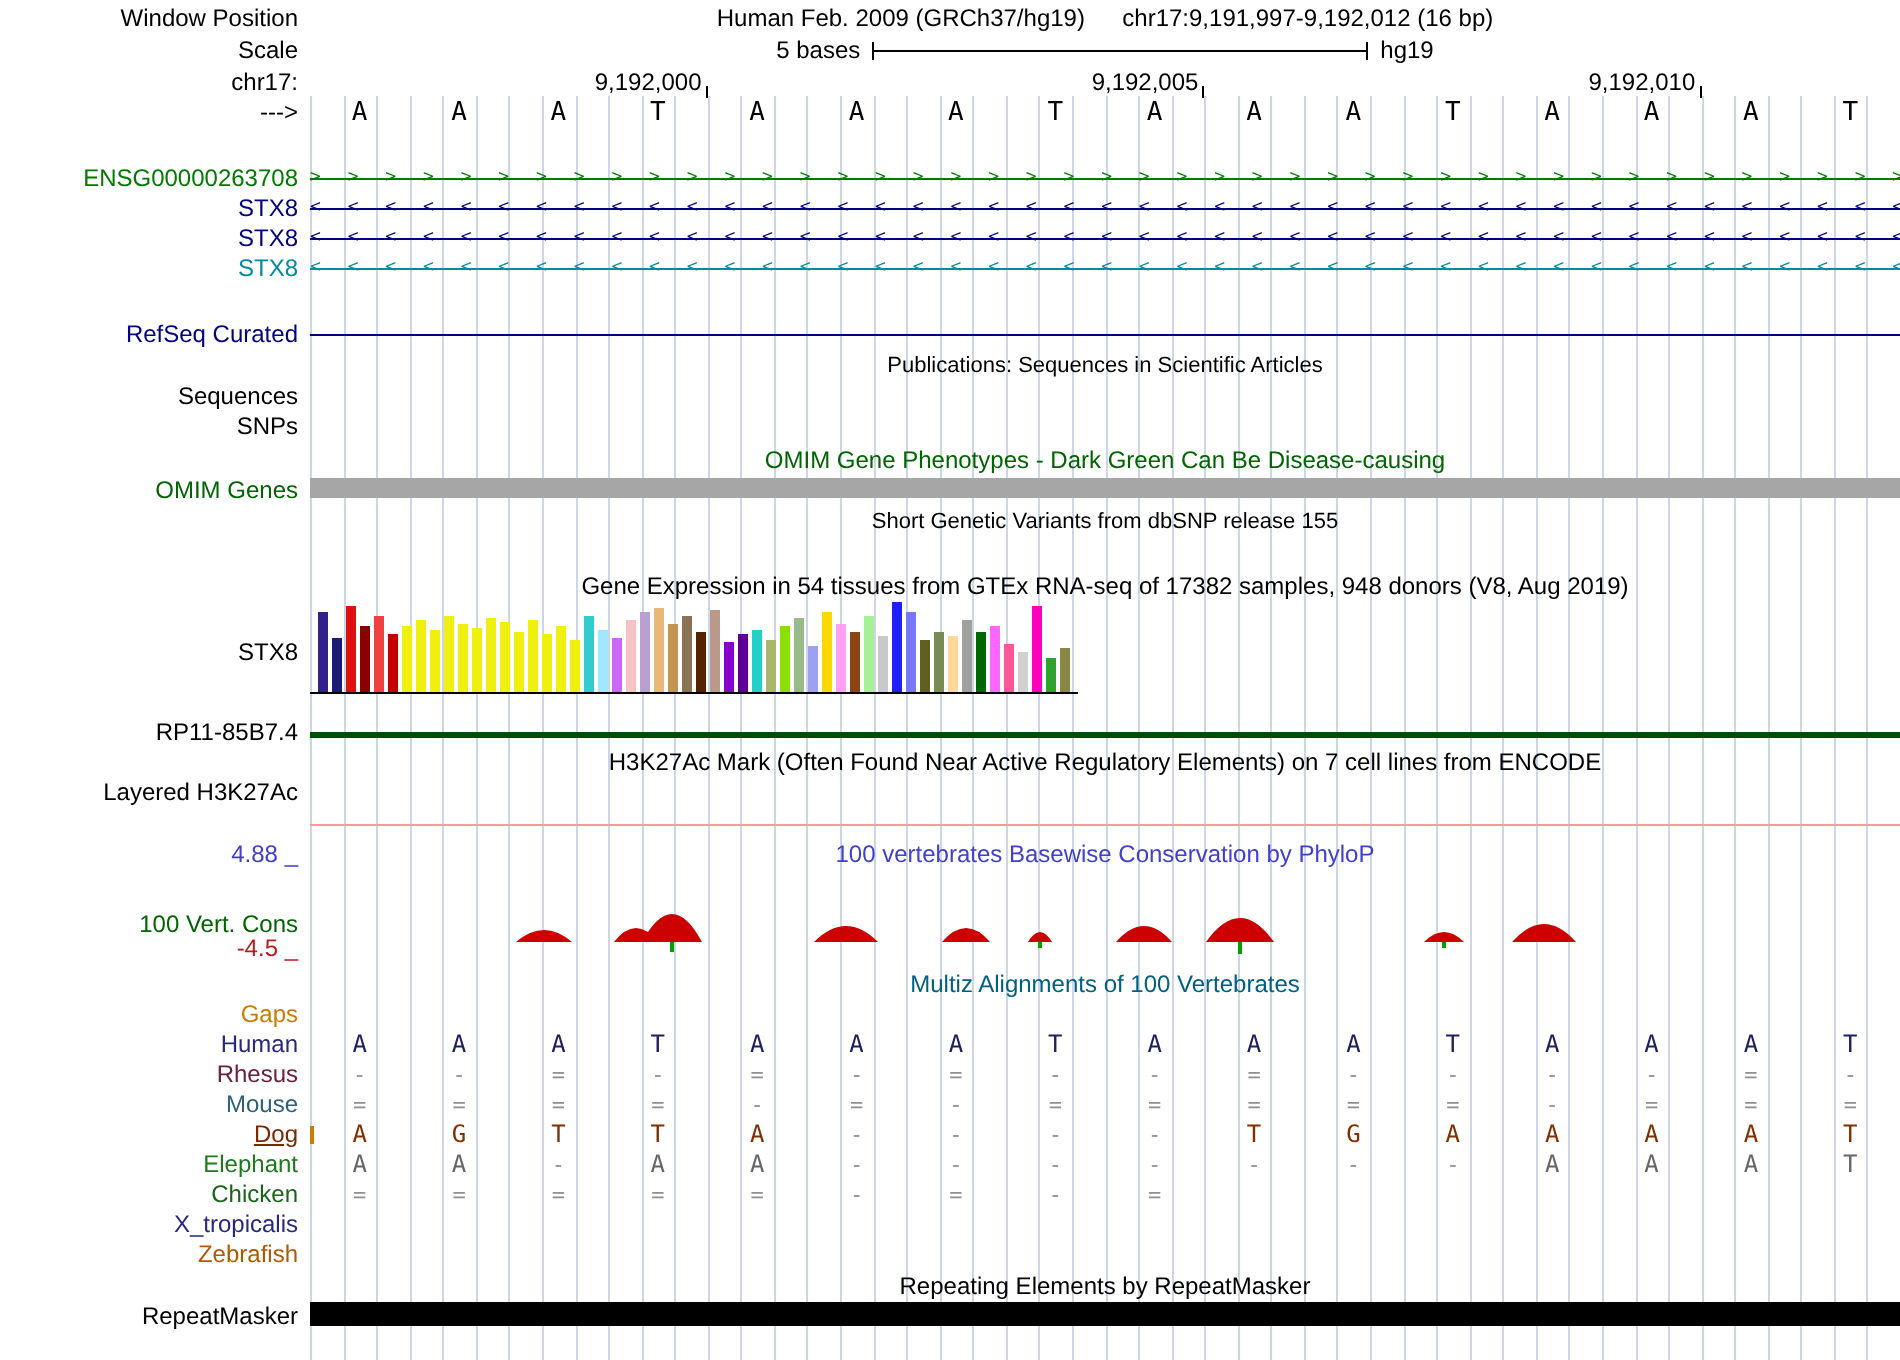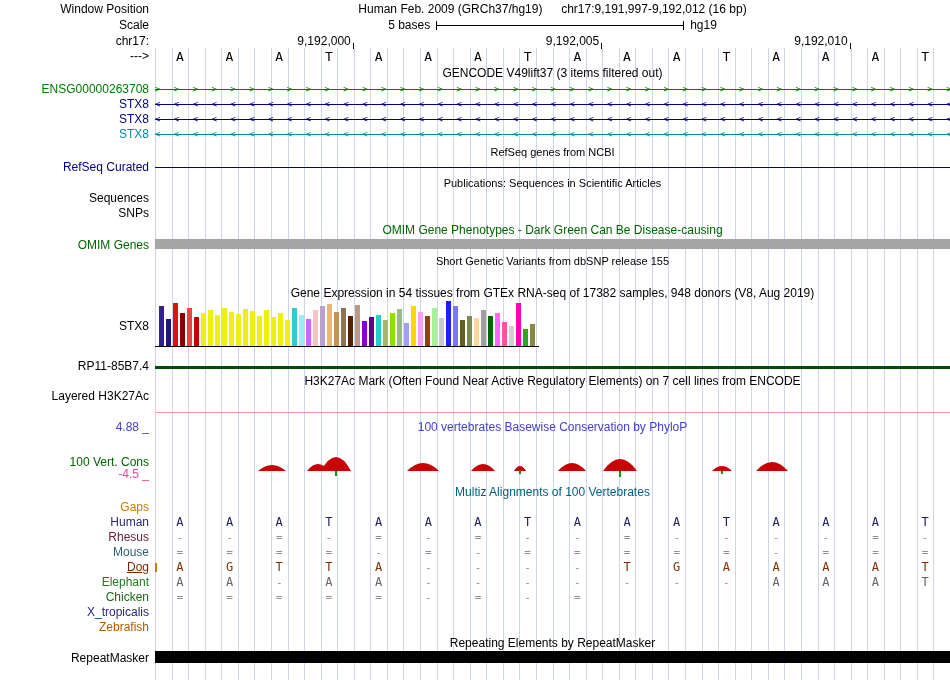--- a/index.html
+++ b/index.html
@@ -129,43 +129,38 @@
         <span class="cell" style="left: 546.562px; width: 49.6875px; color: rgb(0, 0, 0);">T</span>
         <span class="cell" style="left: 596.25px; width: 49.6875px; color: rgb(0, 0, 0);">A</span>
         <span class="cell" style="left: 645.938px; width: 49.6875px; color: rgb(0, 0, 0);">A</span>
         <span class="cell" style="left: 695.625px; width: 49.6875px; color: rgb(0, 0, 0);">A</span>
         <span class="cell" style="left: 745.312px; width: 49.6875px; color: rgb(0, 0, 0);">T</span>
       </div>
   </div>
 
   <div class="row" style="top:66px;height:14px">
     <div class="lbl"></div>
-    <div class="main tcenter">GENCODE V49lift37 (3 items filtered out)</div>
   </div>
   <div class="row" style="top:82px;height:14px">
     <div class="lbl" id="txLbl0" style="color: rgb(0, 122, 0);">ENSG00000263708</div>
     <div class="main chev" id="tx0" style="color: rgb(0, 122, 0); background-image: linear-gradient(rgb(0, 122, 0), rgb(0, 122, 0));">&gt; &gt; &gt; &gt; &gt; &gt; &gt; &gt; &gt; &gt; &gt; &gt; &gt; &gt; &gt; &gt; &gt; &gt; &gt; &gt; &gt; &gt; &gt; &gt; &gt; &gt; &gt; &gt; &gt; &gt; &gt; &gt; &gt; &gt; &gt; &gt; &gt; &gt; &gt; &gt; &gt; &gt; &gt; &gt; &gt; &gt; &gt; &gt; &gt; &gt; &gt; &gt; &gt; &gt; &gt; &gt; &gt; &gt; &gt; &gt; &gt; &gt; &gt; &gt; &gt; &gt; &gt; &gt; &gt; &gt; &gt; &gt; &gt; &gt; &gt; &gt; &gt; &gt; &gt; &gt; &gt; &gt; &gt; &gt; &gt; &gt; &gt; &gt; &gt; &gt; &gt; &gt; &gt; &gt; &gt; &gt; &gt; &gt; &gt; &gt; &gt; &gt; &gt; &gt; &gt; &gt; &gt; &gt; &gt; &gt; </div>
   </div>
   <div class="row" style="top:97px;height:14px">
     <div class="lbl" id="txLbl1" style="color: rgb(0, 0, 128);">STX8</div>
     <div class="main chev" id="tx1" style="color: rgb(0, 0, 128); background-image: linear-gradient(rgb(0, 0, 128), rgb(0, 0, 128));">&lt; &lt; &lt; &lt; &lt; &lt; &lt; &lt; &lt; &lt; &lt; &lt; &lt; &lt; &lt; &lt; &lt; &lt; &lt; &lt; &lt; &lt; &lt; &lt; &lt; &lt; &lt; &lt; &lt; &lt; &lt; &lt; &lt; &lt; &lt; &lt; &lt; &lt; &lt; &lt; &lt; &lt; &lt; &lt; &lt; &lt; &lt; &lt; &lt; &lt; &lt; &lt; &lt; &lt; &lt; &lt; &lt; &lt; &lt; &lt; &lt; &lt; &lt; &lt; &lt; &lt; &lt; &lt; &lt; &lt; &lt; &lt; &lt; &lt; &lt; &lt; &lt; &lt; &lt; &lt; &lt; &lt; &lt; &lt; &lt; &lt; &lt; &lt; &lt; &lt; &lt; &lt; &lt; &lt; &lt; &lt; &lt; &lt; &lt; &lt; &lt; &lt; &lt; &lt; &lt; &lt; &lt; &lt; &lt; &lt; </div>
   </div>
   <div class="row" style="top:112px;height:14px">
     <div class="lbl" id="txLbl2" style="color: rgb(0, 0, 128);">STX8</div>
     <div class="main chev" id="tx2" style="color: rgb(0, 0, 128); background-image: linear-gradient(rgb(0, 0, 128), rgb(0, 0, 128));">&lt; &lt; &lt; &lt; &lt; &lt; &lt; &lt; &lt; &lt; &lt; &lt; &lt; &lt; &lt; &lt; &lt; &lt; &lt; &lt; &lt; &lt; &lt; &lt; &lt; &lt; &lt; &lt; &lt; &lt; &lt; &lt; &lt; &lt; &lt; &lt; &lt; &lt; &lt; &lt; &lt; &lt; &lt; &lt; &lt; &lt; &lt; &lt; &lt; &lt; &lt; &lt; &lt; &lt; &lt; &lt; &lt; &lt; &lt; &lt; &lt; &lt; &lt; &lt; &lt; &lt; &lt; &lt; &lt; &lt; &lt; &lt; &lt; &lt; &lt; &lt; &lt; &lt; &lt; &lt; &lt; &lt; &lt; &lt; &lt; &lt; &lt; &lt; &lt; &lt; &lt; &lt; &lt; &lt; &lt; &lt; &lt; &lt; &lt; &lt; &lt; &lt; &lt; &lt; &lt; &lt; &lt; &lt; &lt; &lt; </div>
   </div>
   <div class="row" style="top:127px;height:14px">
     <div class="lbl" id="txLbl3" style="color: rgb(0, 139, 160);">STX8</div>
     <div class="main chev" id="tx3" style="color: rgb(0, 139, 160); background-image: linear-gradient(rgb(0, 139, 160), rgb(0, 139, 160));">&lt; &lt; &lt; &lt; &lt; &lt; &lt; &lt; &lt; &lt; &lt; &lt; &lt; &lt; &lt; &lt; &lt; &lt; &lt; &lt; &lt; &lt; &lt; &lt; &lt; &lt; &lt; &lt; &lt; &lt; &lt; &lt; &lt; &lt; &lt; &lt; &lt; &lt; &lt; &lt; &lt; &lt; &lt; &lt; &lt; &lt; &lt; &lt; &lt; &lt; &lt; &lt; &lt; &lt; &lt; &lt; &lt; &lt; &lt; &lt; &lt; &lt; &lt; &lt; &lt; &lt; &lt; &lt; &lt; &lt; &lt; &lt; &lt; &lt; &lt; &lt; &lt; &lt; &lt; &lt; &lt; &lt; &lt; &lt; &lt; &lt; &lt; &lt; &lt; &lt; &lt; &lt; &lt; &lt; &lt; &lt; &lt; &lt; &lt; &lt; &lt; &lt; &lt; &lt; &lt; &lt; &lt; &lt; &lt; &lt; </div>
   </div>
 
-  <div class="row" style="top:145px;height:13px">
-    <div class="lbl"></div>
-    <div class="main tcenter smalltitle">RefSeq genes from NCBI</div>
-  </div>
   <div class="row" style="top:160px;height:14px">
     <div class="lbl" id="refseqLbl" style="color: rgb(0, 0, 128);">RefSeq Curated</div>
     <div class="main">
         <div class="hline" id="refseqLine" style="top: 7px; height: 1px; background: rgb(0, 0, 128);"></div>
       </div>
   </div>
 
   <div class="row" style="top:176px;height:13px">
     <div class="lbl"></div>
     <div class="main tcenter smalltitle">Publications: Sequences in Scientific Articles</div>
@@ -289,21 +284,21 @@
   <div class="row" style="top:442px;height:44px">
     <div class="lbl" id="consLbl" style="padding-top: 13px; color: rgb(0, 100, 0);">100 Vert. Cons</div>
     <div class="main"><svg id="consSvg" width="795" height="44">
           <path d="M 103 29 Q 117 17 131 29 Z M 152 29 Q 163 15 174 29 Z M 166 29 Q 181 1 196 29 Z M 252 29 Q 268 13 284 29 Z M 316 29 Q 328 15 340 29 Z M 359 29 Q 365 19 371 29 Z M 403 29 Q 417 13 431 29 Z M 448 29 Q 465 5 482 29 Z M 557 29 Q 567 19 577 29 Z M 601 29 Q 617 11 633 29 Z " fill="#cc0000"></path>
           <rect x="180" y="29" width="2" height="5" fill="#00a000"></rect>
           <rect x="364" y="29" width="2" height="3" fill="#00a000"></rect>
           <rect x="464" y="29" width="2" height="6" fill="#00a000"></rect>
           <rect x="566" y="29" width="2" height="3" fill="#00a000"></rect>
         </svg></div>
   </div>
-  <div class="abs-lbl" id="phylopBot" style="top: 468px; color: #ec4899;">-4.5 _</div>
+  <div class="abs-lbl" id="phylopBot" style="top: 468px; color: #b91c1c;">-4.5 _</div>
 
   <div class="row" style="top:485px;height:14px">
     <div class="lbl"></div>
     <div class="main tcenter" id="multizTitle" style="color: rgb(0, 96, 128);">Multiz Alignments of 100 Vertebrates</div>
   </div>
   <div class="row" style="top:500px;height:14px">
     <div class="lbl" id="gapsLbl" style="color: rgb(204, 122, 0);">Gaps</div>
     <div class="main"></div>
   </div>
 

